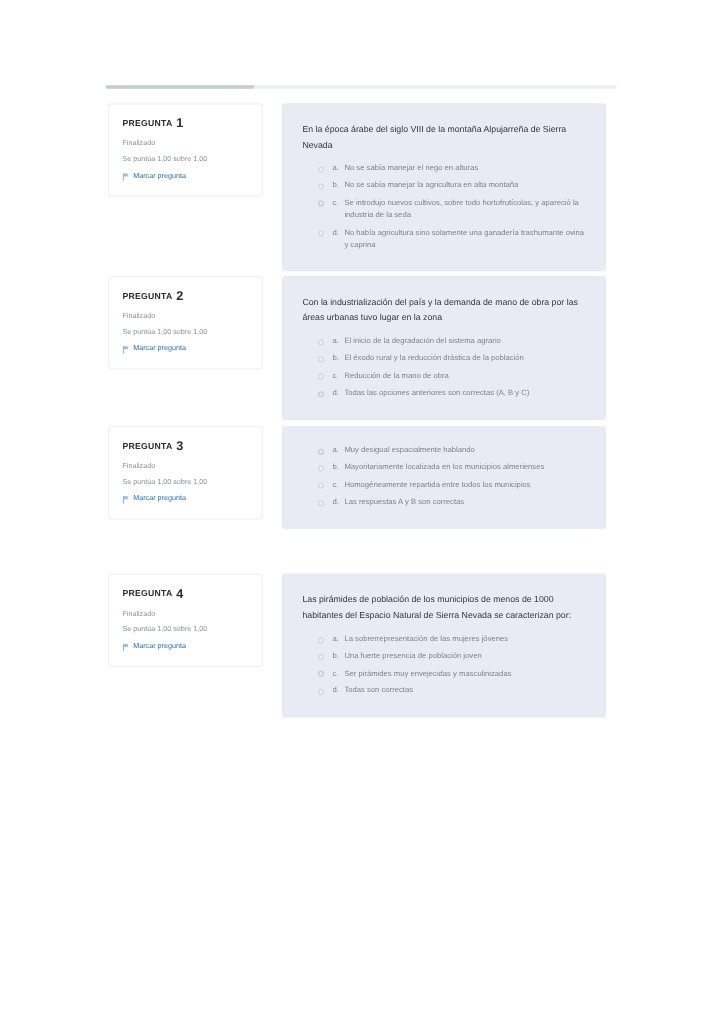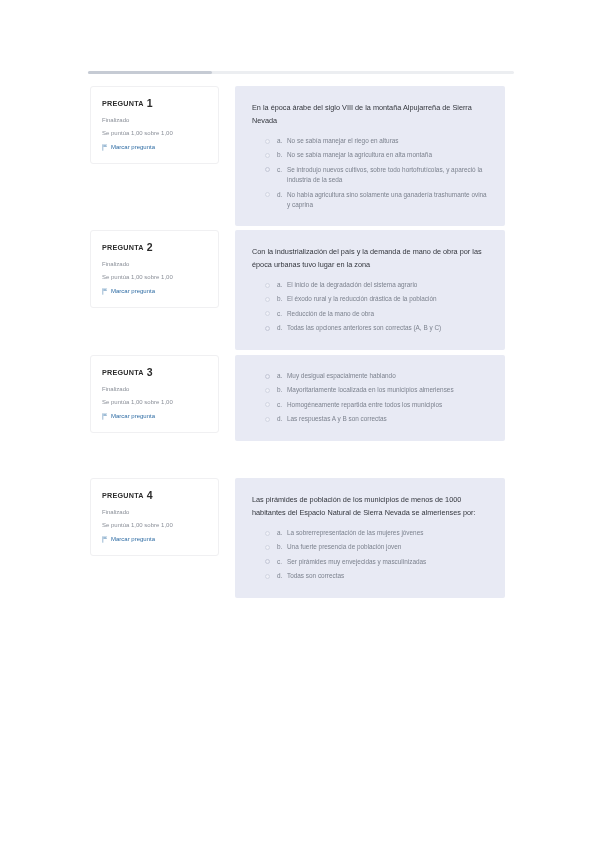--- a/index.html
+++ b/index.html
@@ -211,21 +211,21 @@
             <span class="flag-icon">
               <svg width="6" height="7" viewBox="0 0 6 7">
                 <path d="M0.8 0.3 V6.7" stroke="#6f9bc0" stroke-width="0.7" fill="none"></path>
                 <path d="M1.3 0.5 H5.2 L4.2 1.8 L5.2 3.1 H1.3 Z" fill="#9fbdd6"></path>
               </svg>
             </span>
             <span class="qinfo-flag-label">Marcar pregunta</span>
           </div>
         </div>
         <div class="qpanel">
-          <div class="qtext">Con la industrialización del país y la demanda de mano de obra por las época urbanas tuvo lugar en la zona</div>
+          <div class="qtext">Con la industrialización del país y la demanda de mano de obra por las áreas urbanas tuvo lugar en la zona</div>
           <ul class="answers">
             <li class="answer">
               <span class="radio"></span>
               <span class="ans-letter">a.</span>
               <span class="ans-text">El inicio de la degradación del sistema agrario</span>
             </li>
             <li class="answer">
               <span class="radio"></span>
               <span class="ans-letter">b.</span>
               <span class="ans-text">El éxodo rural y la reducción drástica de la población</span>
@@ -292,21 +292,21 @@
             <span class="flag-icon">
               <svg width="6" height="7" viewBox="0 0 6 7">
                 <path d="M0.8 0.3 V6.7" stroke="#6f9bc0" stroke-width="0.7" fill="none"></path>
                 <path d="M1.3 0.5 H5.2 L4.2 1.8 L5.2 3.1 H1.3 Z" fill="#9fbdd6"></path>
               </svg>
             </span>
             <span class="qinfo-flag-label">Marcar pregunta</span>
           </div>
         </div>
         <div class="qpanel">
-          <div class="qtext">Las pirámides de población de los municipios de menos de 1000 habitantes del Espacio Natural de Sierra Nevada se almerienses por:</div>
+          <div class="qtext">Las pirámides de población de los municipios de menos de 1000 habitantes del Espacio Natural de Sierra Nevada se caracterizan por:</div>
           <ul class="answers">
             <li class="answer">
               <span class="radio"></span>
               <span class="ans-letter">a.</span>
               <span class="ans-text">La sobrerrepresentación de las mujeres jóvenes</span>
             </li>
             <li class="answer">
               <span class="radio"></span>
               <span class="ans-letter">b.</span>
               <span class="ans-text">Una fuerte presencia de población joven</span>

